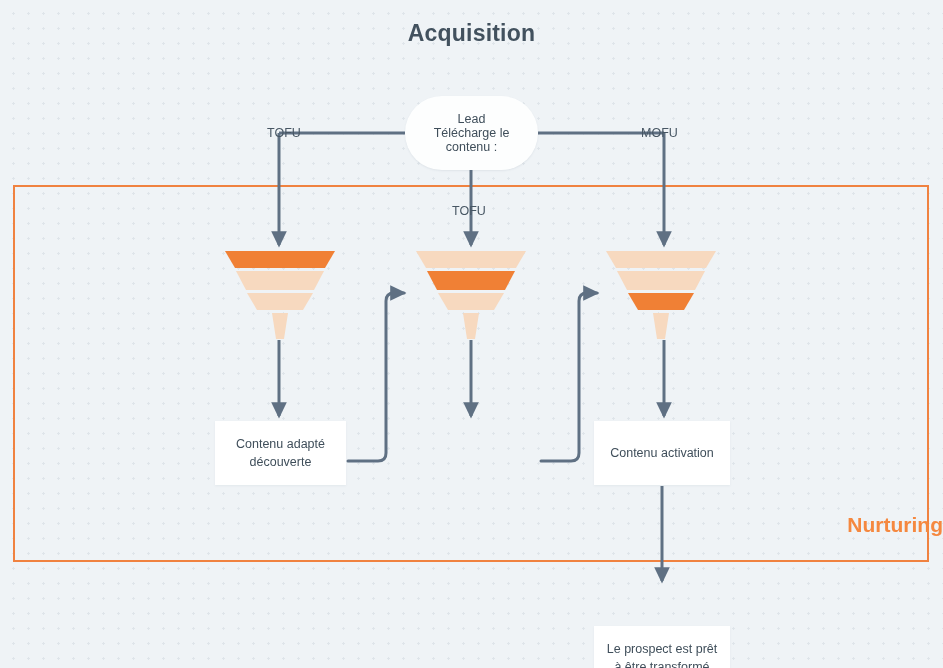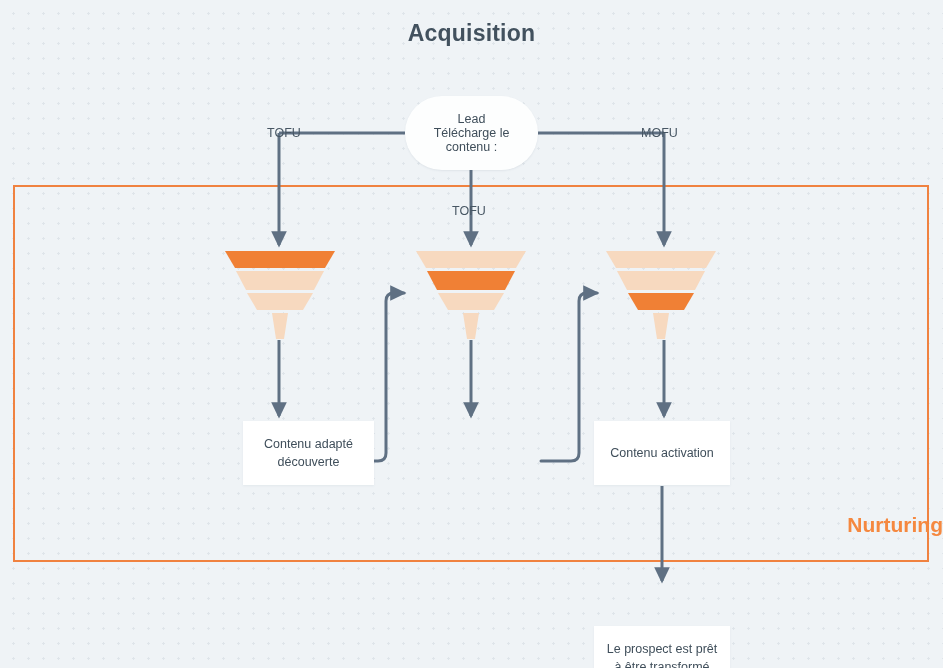--- a/index.html
+++ b/index.html
@@ -102,21 +102,21 @@
     display: flex;
     align-items: center;
     justify-content: center;
     text-align: center;
     font-size: 12.5px;
     line-height: 18px;
     color: #3f4e5a;
     box-shadow: 0 1px 2px rgba(90,110,130,0.08);
     white-space: pre-line;
   }
-  #box-decouverte { left: 215px; top: 421px; width: 131px; height: 64px; margin-left: 28px; }
+  #box-decouverte { left: 215px; top: 421px; width: 131px; height: 64px; }
   #box-interet    { left: 403px; top: 421px; width: 136px; height: 64px; }
   #box-activation { left: 594px; top: 421px; width: 136px; height: 64px; }
   #box-prospect   { left: 594px; top: 586px; width: 136px; height: 64px; margin-top: 40px; }
 
   
   .funnel {
     position: absolute;
     width: 112px;
     height: 90px;
   }

